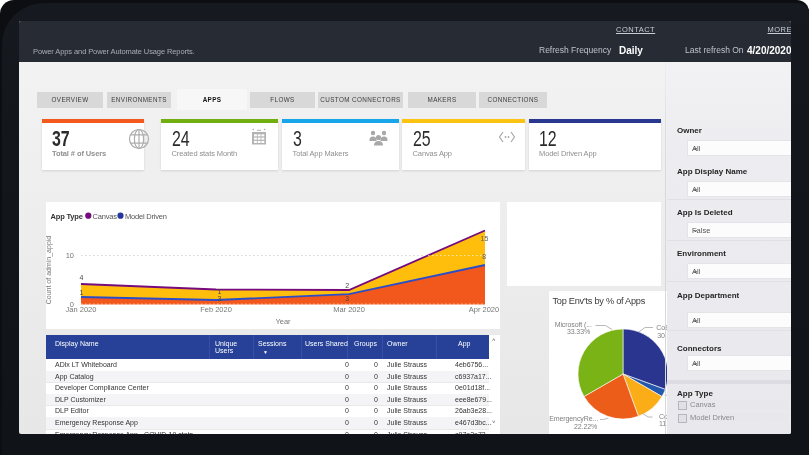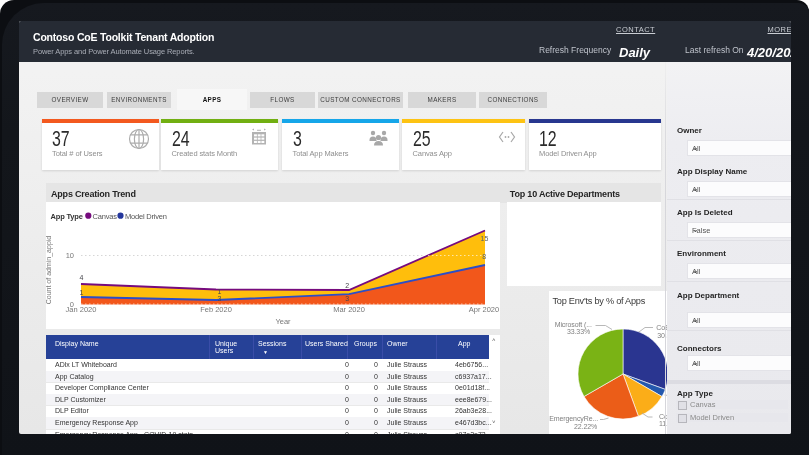--- a/index.html
+++ b/index.html
@@ -9,21 +9,21 @@
   #winB{position:absolute;left:1.5px;top:2.5px;width:808px;height:453px;border-radius:42px 12px 0 0;background:linear-gradient(180deg,#16191f 0px,#13161b 130px,#101318 454px);}
   #screen{position:absolute;left:19px;top:21px;width:772px;height:412.5px;background:linear-gradient(180deg,#f2f2f2 50px,#eeeeee 180px,#e7e7e7 412px);
           border-radius:2px;overflow:hidden;}
   
   #hdr{position:absolute;left:0;top:0;width:772px;height:41px;background:#262b34;}
   #hdr .title{position:absolute;left:14px;top:10px;font-size:10.5px;font-weight:bold;color:#fff;letter-spacing:-0.2px;}
   #hdr .sub{position:absolute;left:14px;top:25.5px;font-size:7.5px;color:#a9adb6;letter-spacing:-0.1px;}
   #hdr .contact{position:absolute;left:597px;top:4px;font-size:7.5px;color:#c9cdd3;text-decoration:underline;letter-spacing:0.5px;}
   #hdr .more{position:absolute;left:748.5px;top:4px;font-size:7.5px;color:#c9cdd3;text-decoration:underline;letter-spacing:0.5px;white-space:nowrap;}
   #hdr .rf{position:absolute;top:24px;font-size:8.5px;color:#bfc3cb;}
-  #hdr .rfb{position:absolute;top:24px;font-size:13px;color:#fff;font-weight:bold;white-space:nowrap;font-style:italic;}
+  #hdr .rfb{position:absolute;top:24px;font-size:10px;color:#fff;font-weight:bold;white-space:nowrap;}
   
   #headline{position:absolute;left:10px;top:50.5px;font-size:12px;font-weight:bold;color:#32363d;}
   
   .tab{position:absolute;top:71px;height:16px;background:#d8d8d8;color:#3d3d3d;font-size:6.3px;
        text-align:center;line-height:16px;letter-spacing:0.4px;}
   .tab.active{top:67.5px;height:21px;background:#f7f7f7;line-height:21px;font-weight:bold;color:#111;}
   
   .card{position:absolute;top:98px;height:51px;background:#fff;box-shadow:0 0.5px 2px rgba(0,0,0,0.12);}
   .card .bar{position:absolute;left:0;top:0;width:100%;height:3.5px;}
   .card .num{position:absolute;left:10.5px;top:7.8px;font-size:21.5px;color:#2b2b2b;transform:scale(0.74,1);transform-origin:0 0;}
@@ -51,40 +51,39 @@
   .chk span{position:absolute;left:14px;top:0.5px;font-size:7.5px;color:#8a8a8a;}
   .sep{position:absolute;left:0;width:124px;height:1px;background:#e0e0e5;}
 </style>
 </head>
 <body>
 <div id="winA"></div>
 <div id="winB"></div>
 <div id="screen">
 
   <div id="hdr">
-    <div class="title">Contoso CoE Toolkit Tenant Adoption</div>
     <div class="sub">Power Apps and Power Automate Usage Reports.</div>
     <div class="contact">CONTACT</div>
     <div class="more">MORE...</div>
     <div class="rf" style="left:520px;">Refresh Frequency</div>
     <div class="rfb" style="left:600px;">Daily</div>
     <div class="rf" style="left:666px;">Last refresh On</div>
     <div class="rfb" style="left:728px;">4/20/2020 12:0</div>
   </div>
 
 
   <div class="tab" style="left:18px;width:66px;">OVERVIEW</div>
   <div class="tab" style="left:88px;width:64px;">ENVIRONMENTS</div>
   <div class="tab active" style="left:158px;width:70px;">APPS</div>
   <div class="tab" style="left:231px;width:65px;">FLOWS</div>
   <div class="tab" style="left:299px;width:85px;">CUSTOM CONNECTORS</div>
   <div class="tab" style="left:389px;width:68px;">MAKERS</div>
   <div class="tab" style="left:460px;width:68px;">CONNECTIONS</div>
 
-  <div class="card" style="left:22.5px;width:117px;">
+  <div class="card" style="left:22.5px;width:102px;font-weight:bold;">
     <div class="bar" style="background:#f3591f;"></div>
     <div class="num">37</div>
       <div class="lbl">Total # of Users</div>
     <svg style="left:86px;top:9px;" width="22" height="22" viewBox="0 0 22 22">
       <g fill="none" stroke="#adadad" stroke-width="1.2">
         <circle cx="11" cy="11" r="9.5"></circle>
         <ellipse cx="11" cy="11" rx="4.6" ry="9.5"></ellipse>
         <line x1="11" y1="1.5" x2="11" y2="20.5"></line>
         <line x1="2.6" y1="6.9" x2="19.4" y2="6.9"></line>
         <line x1="2.6" y1="15.1" x2="19.4" y2="15.1"></line>
@@ -140,24 +139,20 @@
       <circle cx="7.5" cy="7" r="0.9" fill="#a8a8a8"></circle>
         <circle cx="10.5" cy="7" r="0.9" fill="#a8a8a8"></circle>
     </svg>
   </div>
   <div class="card" style="left:509.5px;width:132.5px;">
     <div class="bar" style="background:#28378f;"></div>
     <div class="num">12</div>
       <div class="lbl">Model Driven App</div>
   </div>
 
-  <div class="strip" style="left:27px;top:162px;width:615px;height:20px;">
-      <span style="top:5.5px;">Apps Creation Trend</span>
-      <span style="left:463.8px;top:5.5px;">Top 10 Active Departments</span>
-    </div>
   <div class="panel" style="left:27px;top:181px;width:454px;height:127px;">
     <svg width="453" height="127" viewBox="0 0 453 127">
 
       <text x="4.6" y="16.5" font-size="7.5" font-weight="bold" fill="#333" letter-spacing="-0.2">App Type</text>
       <circle cx="42.3" cy="13.7" r="3.1" fill="#760b7e"></circle>
       <text x="46.6" y="16.5" font-size="7.5" fill="#555" letter-spacing="-0.2">Canvas</text>
       <circle cx="74.5" cy="13.7" r="3.1" fill="#25379c"></circle>
       <text x="79" y="16.5" font-size="7.5" fill="#555" letter-spacing="-0.2">Model Driven</text>
 
       <line x1="35" y1="53.5" x2="439" y2="53.5" stroke="#cccccc" stroke-width="0.8" stroke-dasharray="1.5,2.5"></line>

